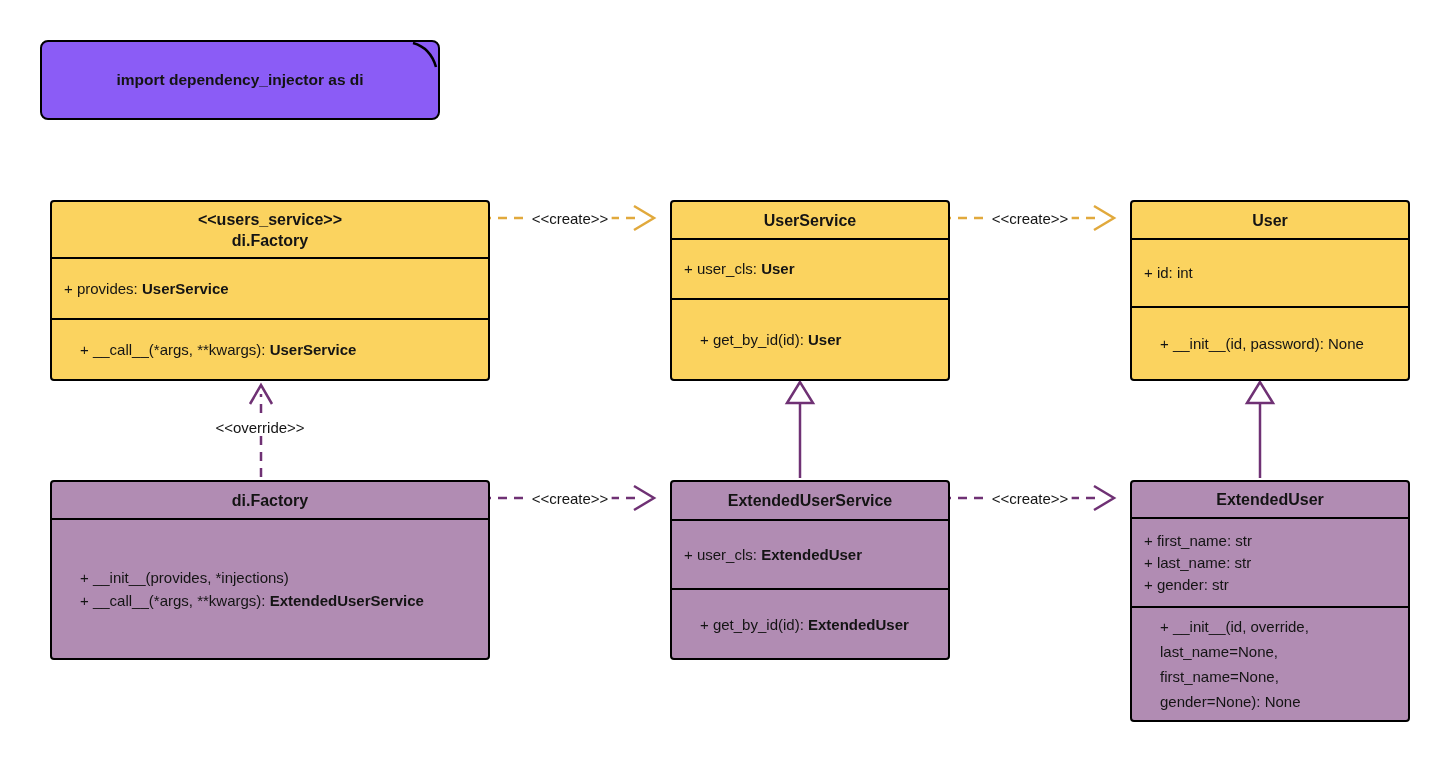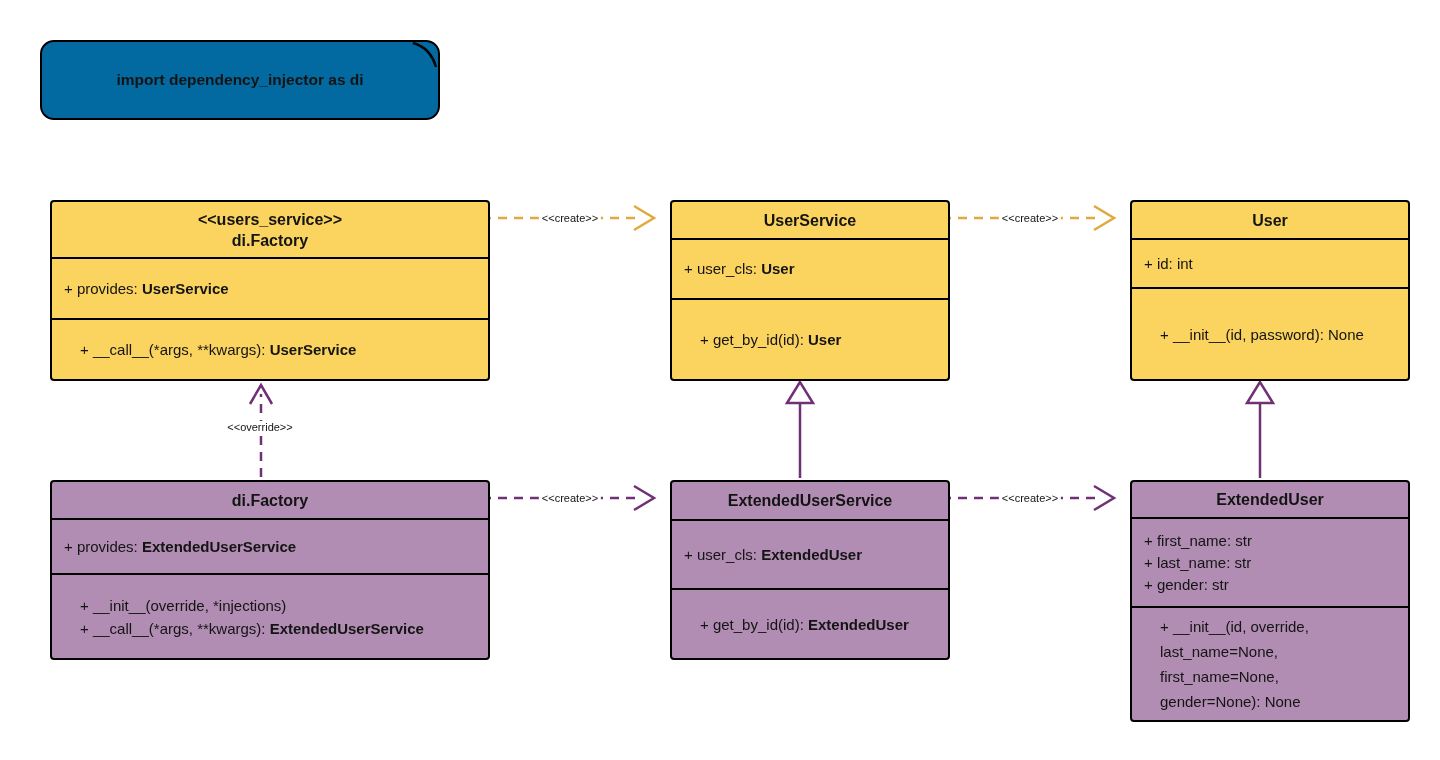--- a/index.html
+++ b/index.html
@@ -3,21 +3,21 @@
 <meta charset="utf-8">
 <style>
   html,body{margin:0;padding:0;background:#fff;}
   #canvas{
     position:relative;width:1440px;height:760px;background:#fff;overflow:hidden;
     font-family:"Liberation Sans", sans-serif;color:#141414;
   }
   
   .note{
     position:absolute;left:40px;top:40px;width:400px;height:80px;
-    background:#0369a1;border:2.5px solid #000;border-radius:14px;
+    background:#8b5cf6;border:2.5px solid #000;border-radius:8px;
     display:flex;align-items:center;justify-content:center;
     font-weight:bold;font-size:15.5px;box-sizing:border-box;
   }
   .note-fold{position:absolute;top:-1px;right:-1px;}
   
   .uml-class{
     position:absolute;border:2.5px solid #000;border-radius:4px;
     box-sizing:border-box;display:flex;flex-direction:column;overflow:hidden;
     font-size:15px;
     margin-left:10px;
@@ -36,21 +36,21 @@
   }
   .cls-methods{
     flex:1;display:flex;flex-direction:column;justify-content:center;
     padding:4px 28px;box-sizing:border-box;line-height:23px;
   }
   .member .t{font-weight:bold;}
   
   #edge-layer{position:absolute;left:0;top:0;pointer-events:none;}
   .edge-label{
     position:absolute;transform:translate(-50%,-50%);
-    background:#fff;padding:0 3px;font-size:11px;white-space:nowrap;
+    background:#fff;padding:0 3px;font-size:15px;white-space:nowrap;
   }
 </style>
 </head>
 <body>
 
 <div id="canvas">
 
   <div class="note">
     <span>import dependency_injector as di</span>
     <svg class="note-fold" width="28" height="28" viewBox="0 0 28 28">
@@ -124,37 +124,34 @@
     </div>
     <div class="cls-methods">
       <div class="member"><span>+ get_by_id(id): </span><span class="t">User</span></div>
     </div>
   </div>
 
   <div class="uml-class yellow" style="left:1120px;top:200px;width:280px;height:181px">
     <div class="cls-header" style="height:38px">
       <div>User</div>
     </div>
-    <div class="cls-attrs" style="height:49px">
+    <div class="cls-attrs" style="height:68px">
       <div class="member"><span>+ id: int</span></div>
     </div>
     <div class="cls-methods">
       <div class="member"><span>+ __init__(id, password): None</span></div>
     </div>
   </div>
 
   <div class="uml-class purple" style="left:40px;top:480px;width:440px;height:180px">
     <div class="cls-header" style="height:38px">
       <div>di.Factory</div>
     </div>
-    <div class="cls-attrs" style="height:55px">
-      <div class="member"><span>+ provides: </span><span class="t">ExtendedUserService</span></div>
-    </div>
     <div class="cls-methods">
-      <div class="member"><span>+ __init__(override, *injections)</span></div>
+      <div class="member"><span>+ __init__(provides, *injections)</span></div>
       <div class="member"><span>+ __call__(*args, **kwargs): </span><span class="t">ExtendedUserService</span></div>
     </div>
   </div>
 
   <div class="uml-class purple" style="left:660px;top:480px;width:280px;height:180px">
     <div class="cls-header" style="height:39px">
       <div>ExtendedUserService</div>
     </div>
     <div class="cls-attrs" style="height:69px">
       <div class="member"><span>+ user_cls: </span><span class="t">ExtendedUser</span></div>

